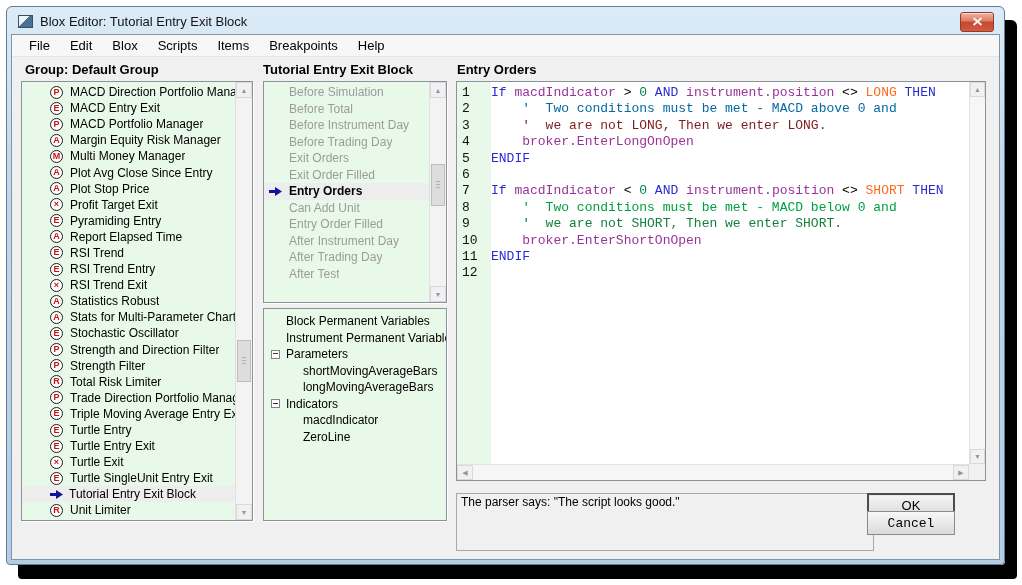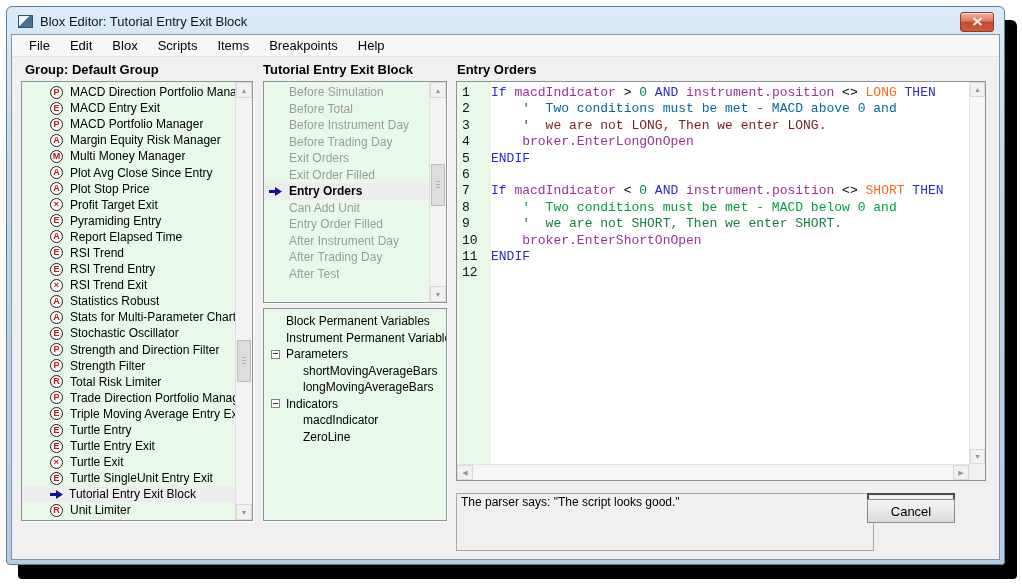--- a/index.html
+++ b/index.html
@@ -81,21 +81,21 @@
   .ed-h .sb-btn.left{left:0;right:auto;}
   .ed-h .sb-btn.right{right:0;left:auto;}
   .sb-corner{position:absolute;right:0;bottom:0;width:16px;height:16px;background:#f0f0f0;}
 
   
   .parser-box{position:absolute;left:444px;top:436px;width:418px;height:58px;border:1px solid #a8a8a8;box-sizing:border-box;
     padding:1px 4px;font-size:12px;color:#000;background:#f0f0f0;}
   .btn{position:absolute;left:855px;width:88px;height:24px;font-size:13px;color:#000;box-sizing:border-box;
     display:flex;align-items:center;justify-content:center;background:linear-gradient(180deg,#f7f7f7,#dadada);cursor:pointer;}
   .ok{top:436px;border:2px solid #4c4c4c;box-shadow:inset 0 0 0 1px #e9e9e9;}
-  .cancel{top:442px;border:1px solid #8a8a8a;}
+  .cancel{top:454px;border:1px solid #8a8a8a;font-family:Liberation Mono, monospace;}
 </style>
 </head>
 <body>
 
 <div class="stage">
   <div class="window">
 
     <div class="titlebar">
       <span class="app-icon"></span>
       <span class="title">Blox Editor: Tutorial Entry Exit Block</span>

